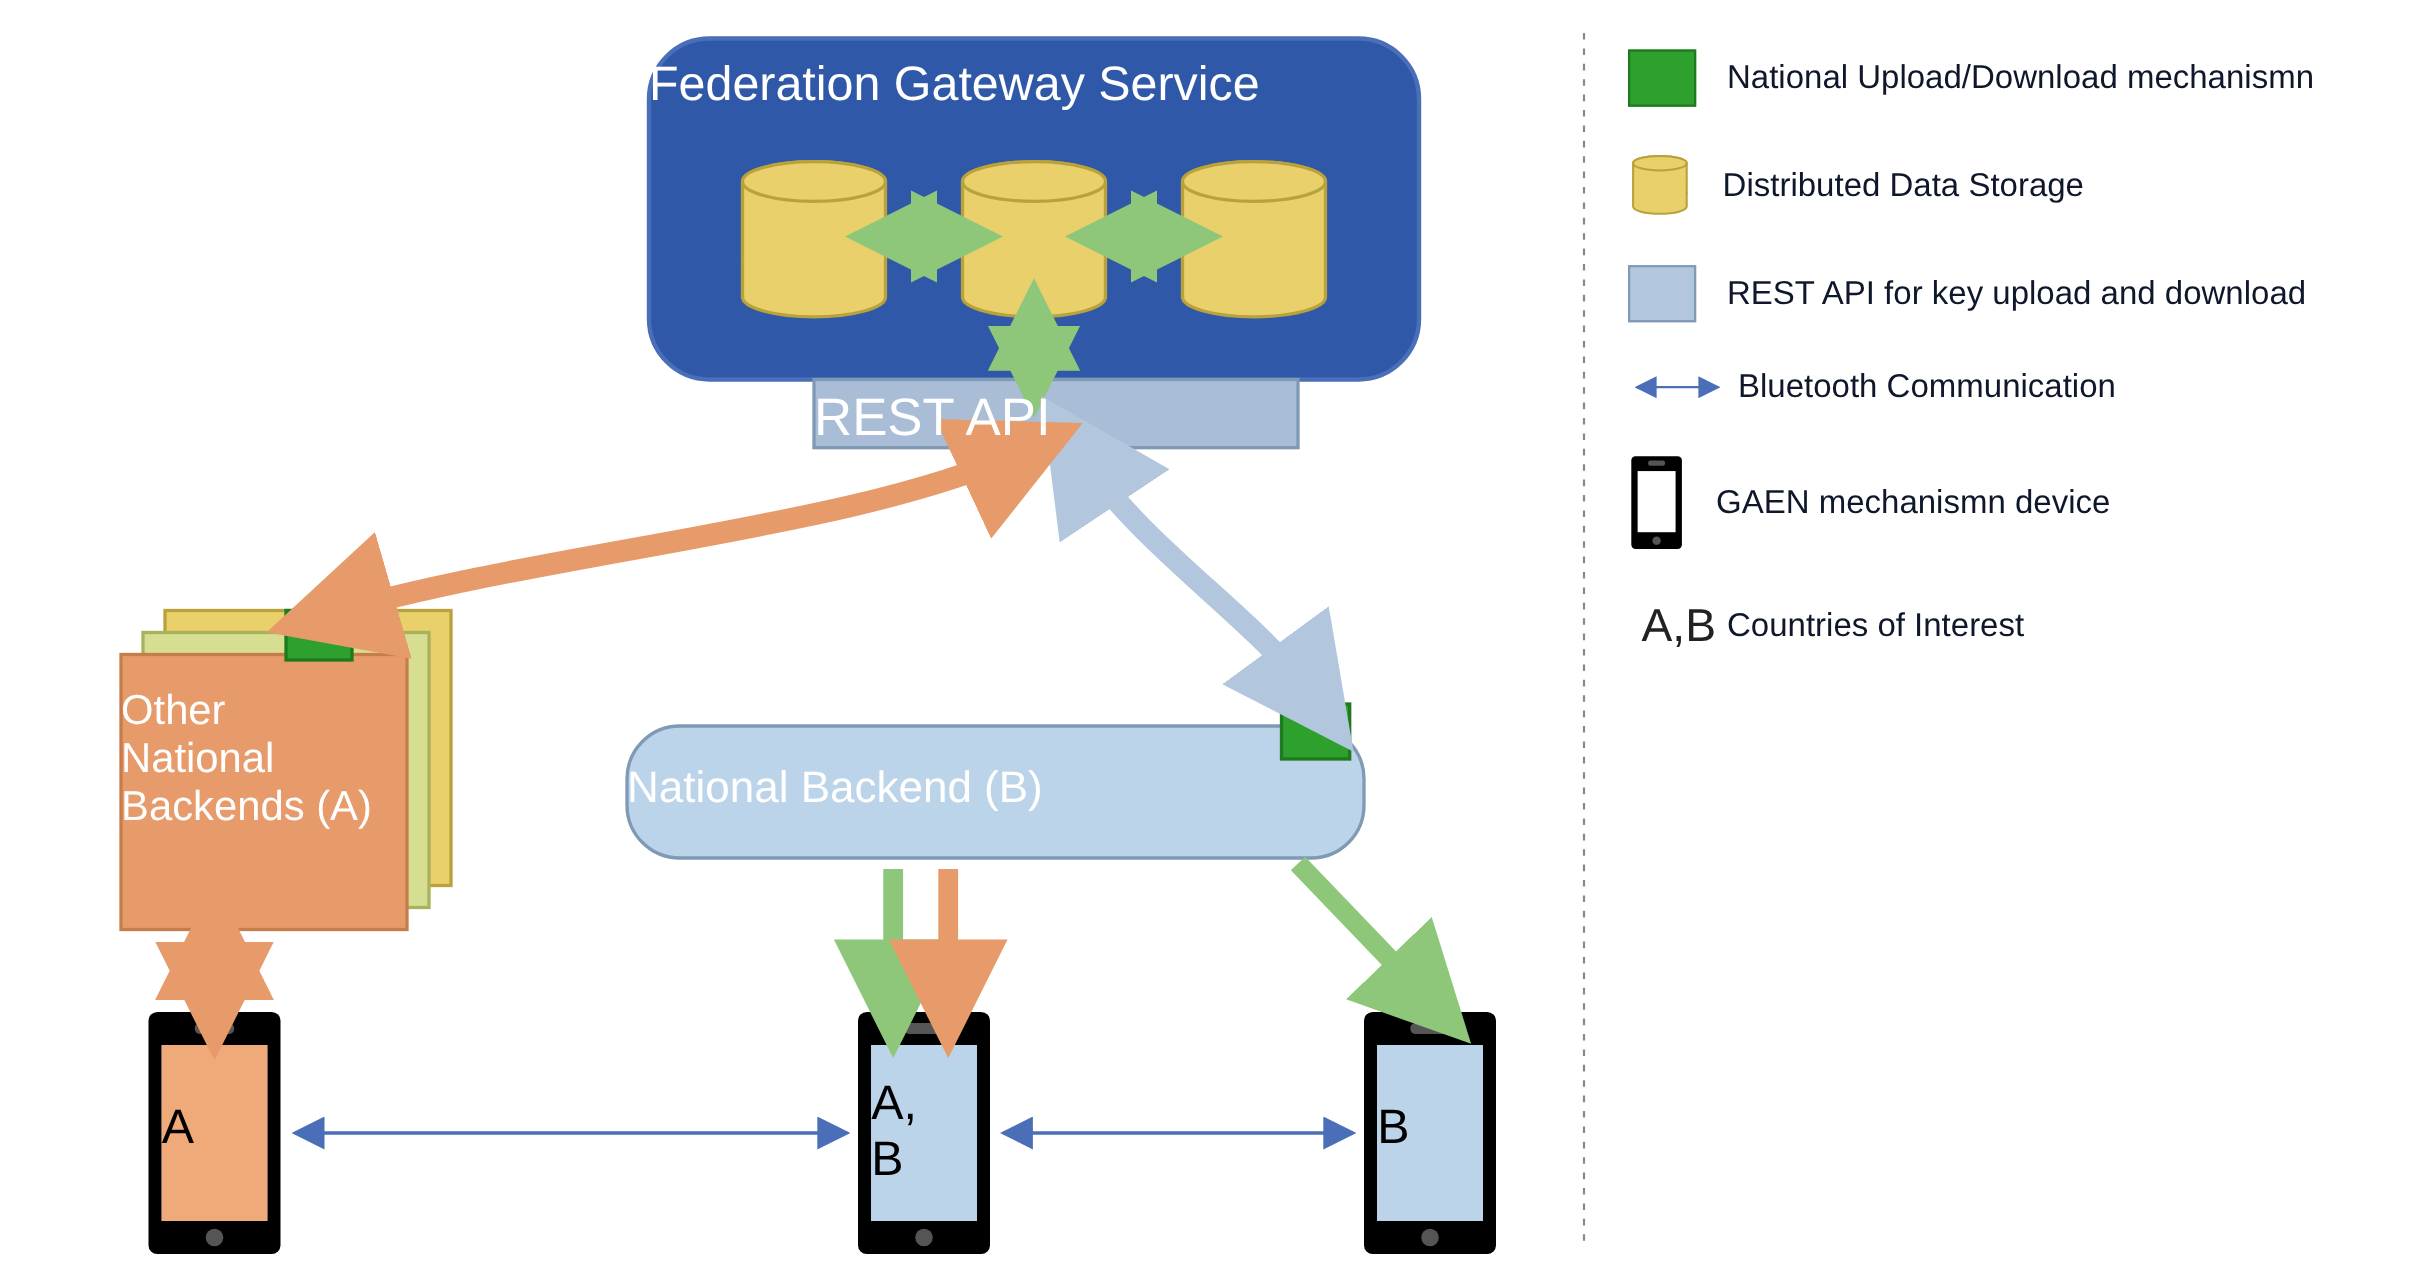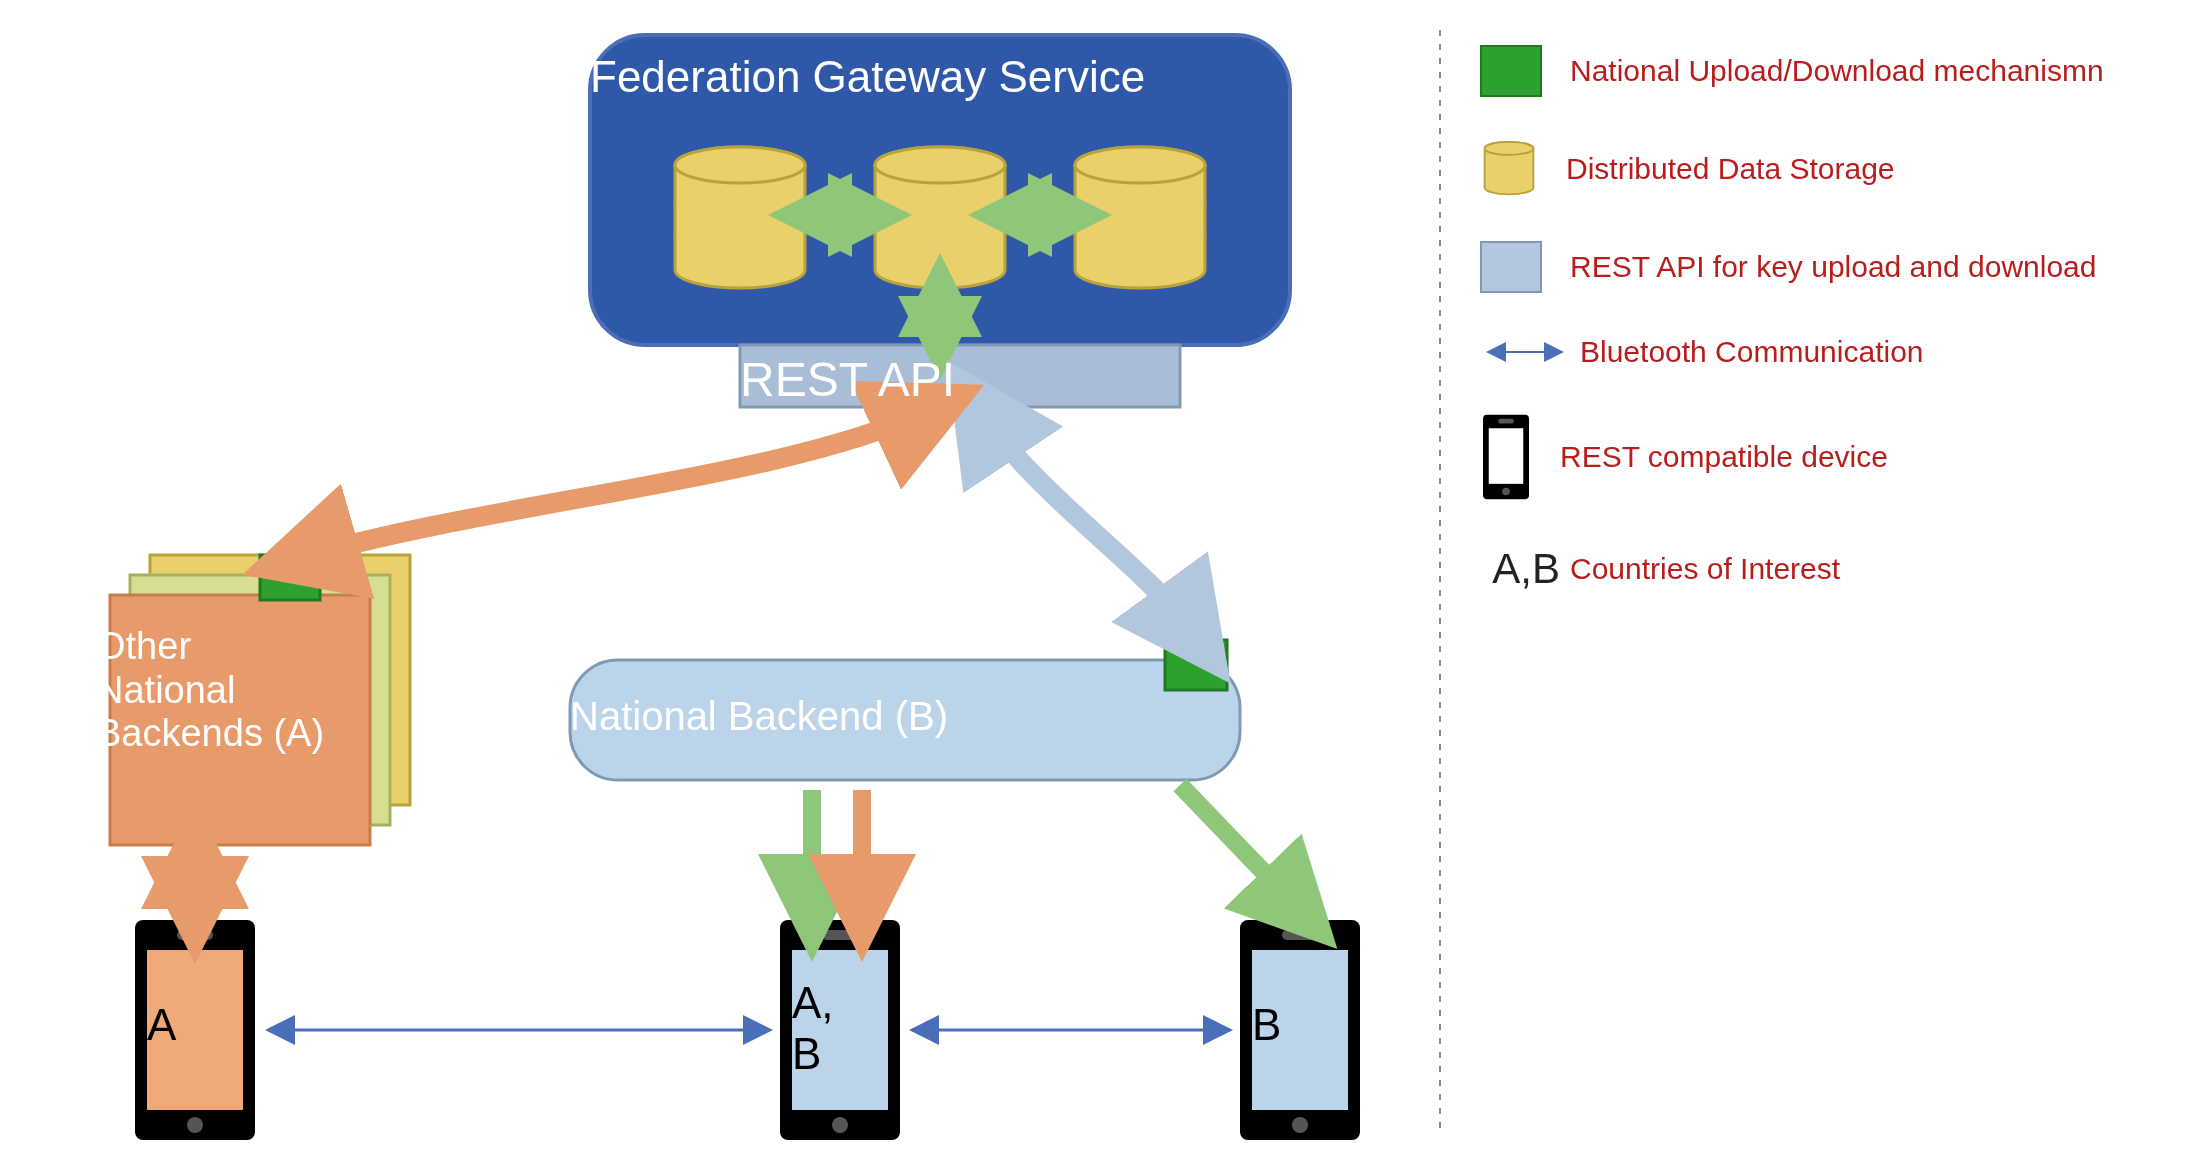--- a/index.html
+++ b/index.html
@@ -51,21 +51,21 @@
     top: 45px;
     width: 680px;
   }
   .legend-row {
     display: flex;
     align-items: center;
     margin-bottom: 42px;
   }
   .legend-text {
     font-size: 30px;
-    color: #b91c1c;
+    color: #0f172a;
     margin-left: 28px;
   }
   .swatch {
     width: 58px;
     height: 48px;
     border: 2px solid #888;
     flex: 0 0 auto;
   }
   .swatch.green { background: #2da02d; border-color: #1e7a1e; }
   .swatch.blue  { background: #b2c7de; border-color: #7f9ab5; }
@@ -195,21 +195,21 @@
 
 <path d="M 1180 785 L 1300 910" stroke="#8fc77a" stroke-width="18" fill="none" marker-end="url(#ah-green)"></path>
 
 <line x1="268" y1="1030" x2="770" y2="1030" stroke="#4a6fb8" stroke-width="3" marker-start="url(#ah-bt)" marker-end="url(#ah-bt)"></line>
 <line x1="912" y1="1030" x2="1230" y2="1030" stroke="#4a6fb8" stroke-width="3" marker-start="url(#ah-bt)" marker-end="url(#ah-bt)"></line>
 
 </svg>
 
 <div class="box-label gateway-title" style="left:590px; top:52px; width:700px;">Federation Gateway Service</div>
 <div class="box-label rest-api-label" style="left:740px; top:352px; width:440px;">REST API</div>
-<div class="box-label other-nat-label" style="left:96px; top:625px; width:304px; white-space:pre-line;">Other
+<div class="box-label other-nat-label" style="left:110px; top:625px; width:304px; white-space:pre-line;">Other
 National
 Backends (A)</div>
 <div class="box-label nat-b-label" style="left:570px; top:693px; width:702px;">National Backend (B)</div>
 
 <div class="box-label phone-label" style="left:147px; top:1000px; width:96px;">A</div>
 <div class="box-label phone-label" style="left:792px; top:978px; width:96px; white-space:pre-line;">A,
 B</div>
 <div class="box-label phone-label" style="left:1252px; top:1000px; width:96px;">B</div>
 
 <div class="legend">
@@ -230,21 +230,21 @@
   <div class="legend-row">
     <svg class="legend-bt" viewBox="0 0 90 24">
       <line x1="8" y1="12" x2="82" y2="12" stroke="#4a6fb8" stroke-width="2" marker-start="url(#ah-bt)" marker-end="url(#ah-bt)"></line>
     </svg>
     <div class="legend-text" style="margin-left:10px">Bluetooth Communication</div>
   </div>
   <div class="legend-row">
     <svg class="legend-phone" viewBox="-26 -48 52 96">
           <use href="#phone-sm"></use>
         </svg>
-    <div class="legend-text">REST compatible device</div>
+    <div class="legend-text">GAEN mechanismn device</div>
   </div>
   <div class="legend-row" style="margin-top:30px">
     <div class="legend-ab">A,B</div>
     <div class="legend-text" style="margin-left:10px">Countries of Interest</div>
   </div>
 </div>
 
 </div>
 
 </body></html>

